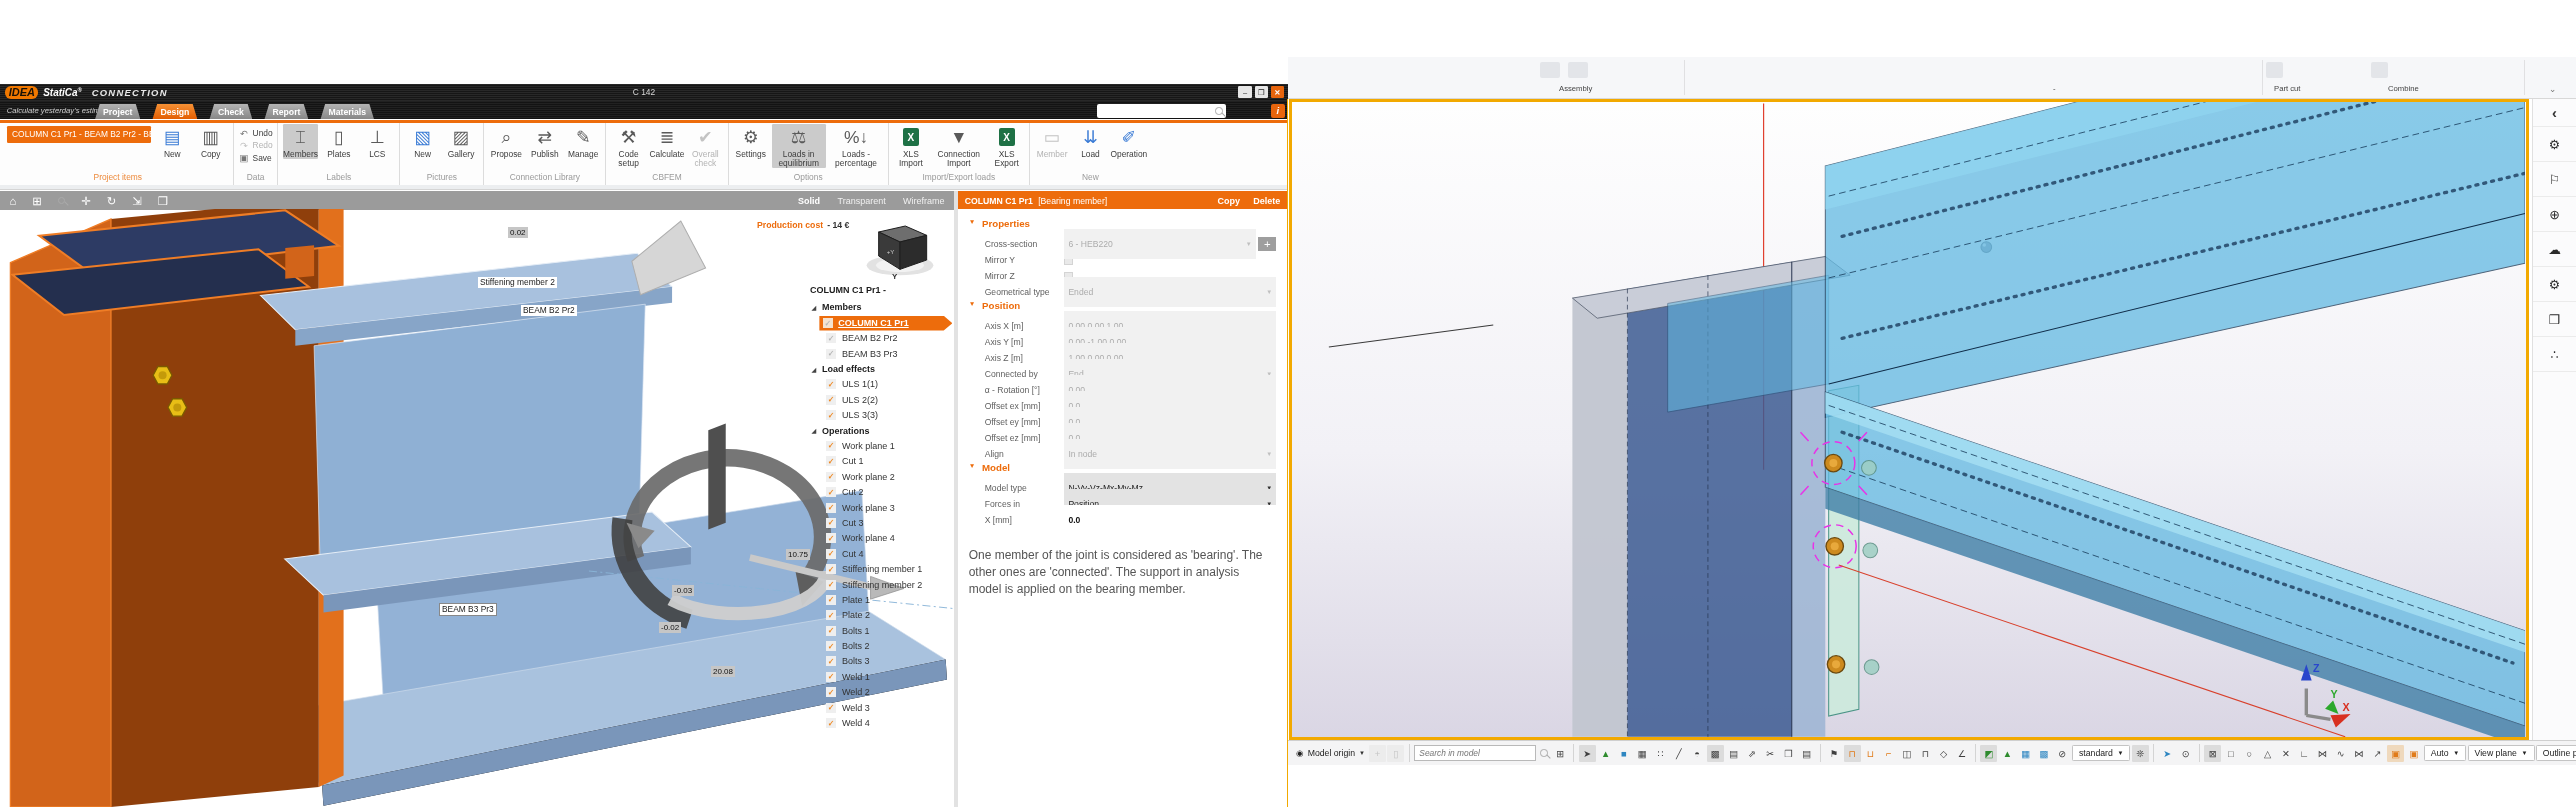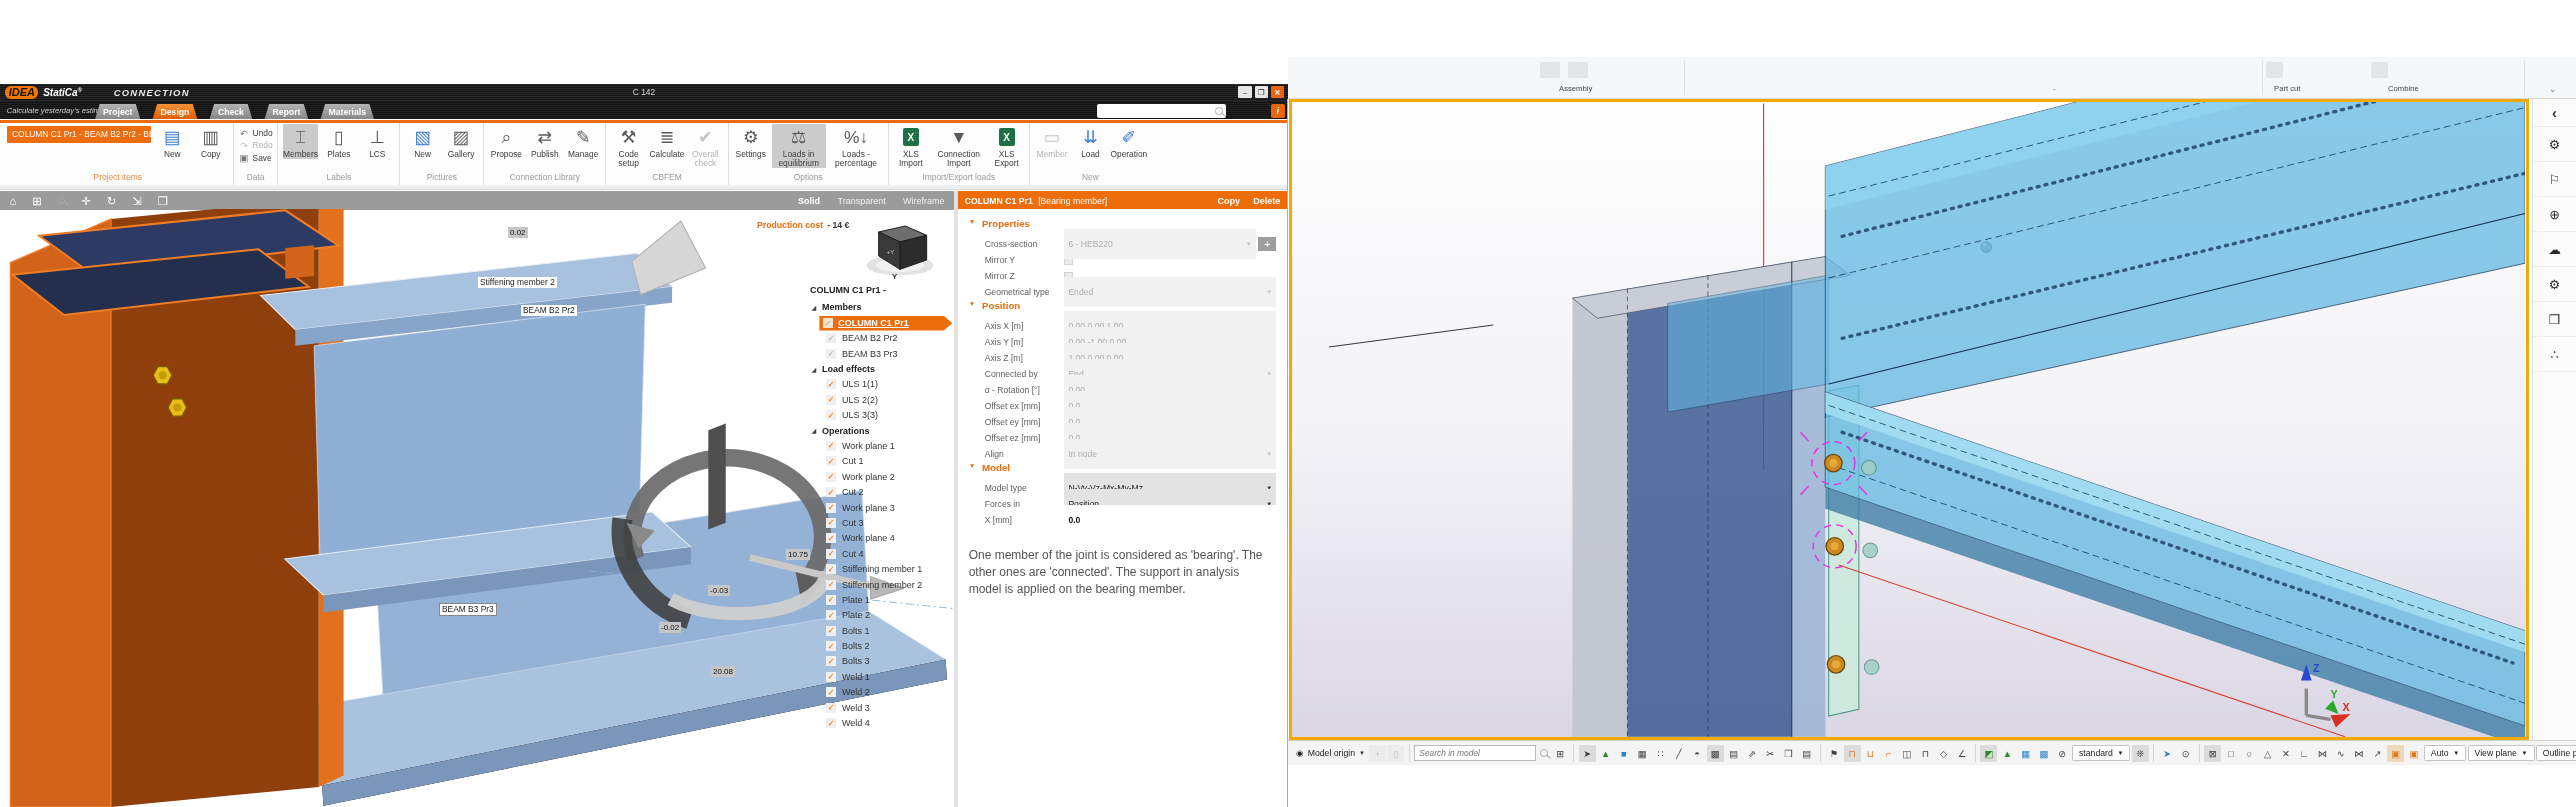--- a/index.html
+++ b/index.html
@@ -4,21 +4,21 @@
 <style>
 *{margin:0;padding:0;box-sizing:border-box}
 body{width:2576px;height:808px;position:relative;background:#fff;font-family:"Liberation Sans",sans-serif;overflow:hidden}
 .abs{position:absolute}
 
 #leftapp{left:0;top:84px;width:1288px;height:724px;background:#fff}
 .titlebar{left:0;top:0;width:100%;height:17.4px;background:#161616;background-image:repeating-linear-gradient(180deg,rgba(255,255,255,.08) 0 0.7px,rgba(0,0,0,0) 0.7px 2px)}
 .brand{display:flex;align-items:center;gap:4.7px;padding-left:5.4px;height:17.4px;position:relative;z-index:2;width:max-content}
 .logo{background:#F07800;color:#1a1206;font-style:italic;font-weight:bold;border-radius:6px;padding:0 3.4px;font-size:11px;line-height:12.7px}
 .sname{color:#fff;font-style:italic;font-weight:bold;font-size:10px}
-.product{color:#e8e8e8;font-style:italic;font-weight:bold;font-size:9.4px;letter-spacing:1.3px;margin-left:27px}
+.product{color:#e8e8e8;font-style:italic;font-weight:bold;font-size:9.4px;letter-spacing:1.3px;margin-left:5px}
 .wtitle{left:0;top:3.4px;width:100%;text-align:center;color:#d8d8d8;font-size:8.4px;z-index:1}
 .wbtns{right:4px;top:2px;display:flex;gap:2.7px;z-index:3}
 .wbtn{width:13.4px;height:12px;background:#e6e6e6;border-radius:1.3px;color:#222;font-size:7.4px;display:flex;align-items:center;justify-content:center}
 .wbtn.close{background:#E8650D;color:#fff;font-weight:bold}
 .menurow{left:0;top:17.4px;width:100%;height:18px;background:#131313;background-image:repeating-linear-gradient(180deg,rgba(255,255,255,.06) 0 0.7px,rgba(0,0,0,0) 0.7px 2px)}
 .tagline{left:6.7px;top:22px;color:#cfcfcf;font-style:italic;font-size:7.7px}
 .tabs{left:95px;top:20px;display:flex;gap:12px;height:15.4px}
 .tab{min-width:43px;padding:0 8px;display:flex;align-items:center;justify-content:center;color:#fff;font-weight:bold;font-size:8.7px;background:linear-gradient(#b3b3b3,#878787);clip-path:polygon(4.7px 0,calc(100% - 4.7px) 0,100% 100%,0 100%)}
 .tab.active{background:linear-gradient(#f69135,#e35e02)}
 .msearch{right:62px;top:19.5px;width:129px;height:14.8px;background:#fff;border-radius:2px;display:flex;align-items:center;justify-content:flex-end;padding-right:3.4px}
@@ -363,21 +363,21 @@
       <polygon points="1298,548 1298,582 1348,566" fill="#b9b9b9" stroke="#8c8c8c" stroke-width="1"></polygon>
       <polygon points="952,506 934,468 976,480" fill="#8a8a8a"></polygon>
     </g>
   </svg>
 
   <div class="dimlbl abs" style="left:508px;top:143px">0.02</div>
   <div class="namelbl abs" style="left:478px;top:193px">Stiffening member 2</div>
   <div class="namelbl abs" style="left:521px;top:221px">BEAM B2 Pr2</div>
   <div class="namelbl boxed abs" style="left:439px;top:519px">BEAM B3 Pr3</div>
   <div class="dimlbl abs" style="left:786px;top:465px">10.75</div>
-  <div class="dimlbl abs" style="left:708px;top:501px">-0.03</div>
+  <div class="dimlbl abs" style="left:672px;top:501px">-0.03</div>
   <div class="dimlbl abs" style="left:659px;top:538px">-0.02</div>
   <div class="dimlbl abs" style="left:711px;top:582px">20.08</div>
 
   <div class="prodcost abs">
     <span class="pc1">Production cost</span><span class="pc2">-  14 €</span>
   </div>
 
   <div class="cubebox abs">
     <svg width="74" height="56" viewBox="0 0 110 84">
       <ellipse cx="52" cy="62" rx="50" ry="15" fill="#e2e2e2"></ellipse>

